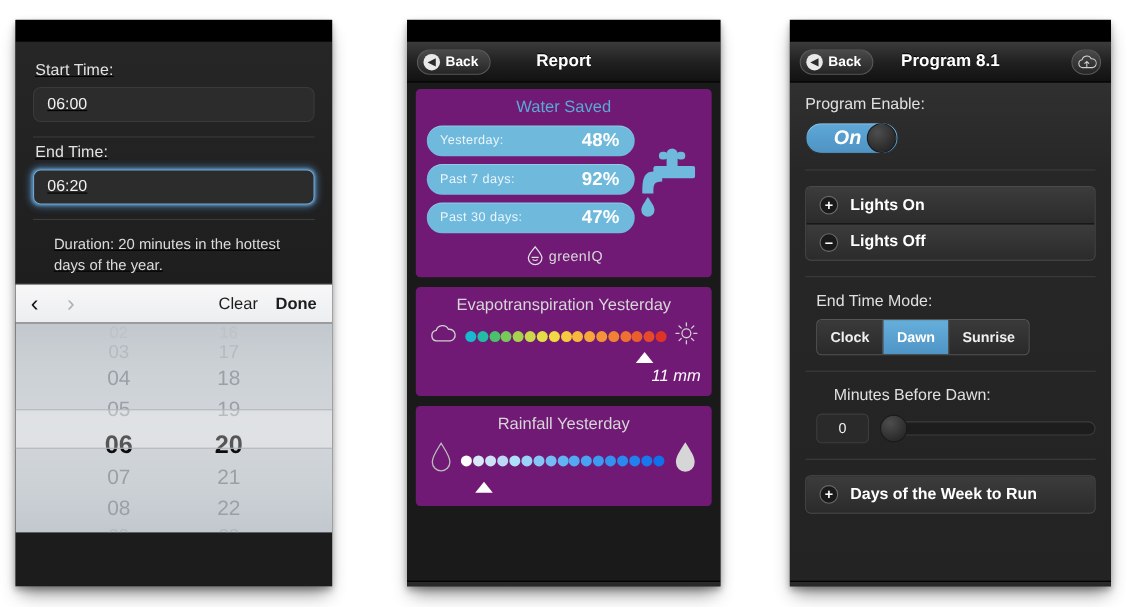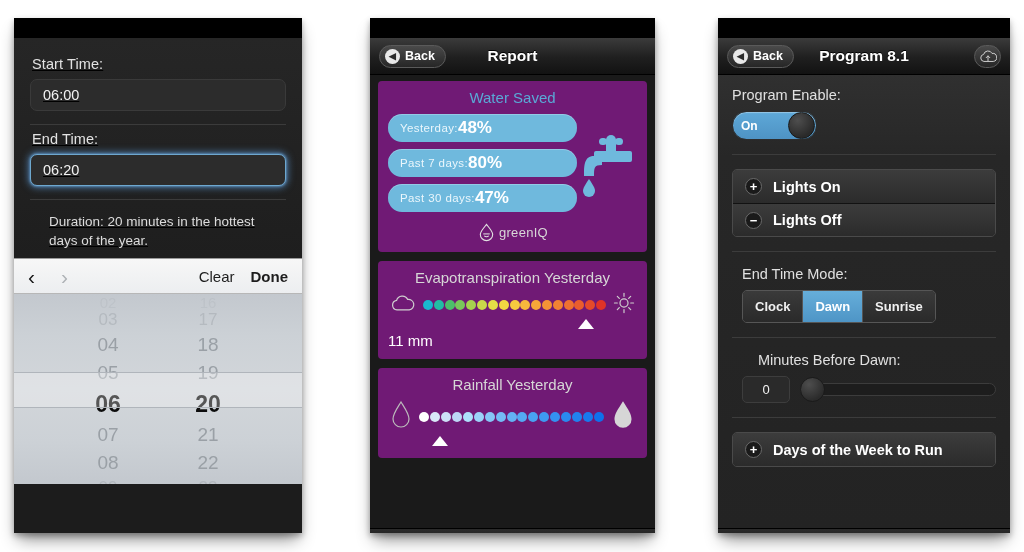--- a/index.html
+++ b/index.html
@@ -116,41 +116,41 @@
     background: #701a75; border-radius: 4px;
     margin-bottom: 9px; padding: 8px 10px 10px 10px;
   }
   .card-title-blue { color: #5aa9d6; font-size: 15px; text-align: center; margin-bottom: 8px; }
   .card-title-grey { color: #d6d6d6; font-size: 15px; text-align: center; margin-bottom: 6px; }
 
   .ws-row { display: flex; align-items: center; }
   .ws-pills { flex: 1; }
   .pill {
     background: #6fb9dd; border-radius: 14px; height: 28px;
-    display: flex; align-items: center; 
+    display: flex; align-items: center; justify-content: space-between;
     padding: 0 14px 0 12px; margin-bottom: 7px;
     box-shadow: inset 0 1px 0 rgba(255,255,255,.25);
   }
   .pill-label { color: #eaf6fc; font-size: 11.5px; letter-spacing: .4px; }
   .pill-value { color: #ffffff; font-size: 17px; font-weight: bold; }
   .faucet { width: 60px; display: flex; justify-content: center; padding-bottom: 4px; }
 
   .logo-row { display: flex; align-items: center; justify-content: center; gap: 3px; margin-top: 4px; }
   .logo-text { color: #d8d8d8; font-size: 13px; letter-spacing: .3px; }
 
   .scale-row { display: flex; align-items: center; gap: 7px; padding: 0 2px; }
   .dots { flex: 1; display: flex; justify-content: space-between; align-items: center; }
   .dot { width: 10px; height: 10px; border-radius: 50%; }
   .marker-row { position: relative; height: 13px; }
   .tri {
     position: absolute; width: 0; height: 0;
     border-left: 8px solid transparent; border-right: 8px solid transparent;
     border-bottom: 10px solid #fff; top: 1px;
   }
-  .scale-value { color: #ffffff; font-size: 15px; text-align: left; margin-top: 1px; }
+  .scale-value { color: #ffffff; font-size: 15px; text-align: right; margin-top: 1px; font-style: italic; }
 
   .footer {
     height: 25px; background: linear-gradient(180deg,#2b2b2b,#101010);
     border-top: 1px solid #000;
     display: flex; align-items: center; justify-content: center;
     color: #e6e6e6; font-size: 10px; font-weight: bold;
   }
 
   
   #panel3 { left: 718px; top: 18px; width: 292px; height: 515px; background:#141414; }
@@ -160,21 +160,21 @@
     padding: 12px 14px 0 14px;
   }
   .p3-label { color: #e0e0e0; font-size: 14.5px; margin-bottom: 8px; }
   .toggle {
     width: 85px; height: 29px; border-radius: 15px;
     background: linear-gradient(180deg,#5ea8d8,#4e93c4);
     border: 1px solid #2d2d2d;
     display: flex; align-items: center; position: relative;
     box-shadow: inset 0 1px 1px rgba(255,255,255,.35);
   }
-  .toggle-text { color: #fff; font-size: 12px; font-weight: bold; padding-left: 8px; }
+  .toggle-text { color: #fff; font-size: 18px; font-weight: bold; padding-left: 25px; font-style: italic; }
   .knob {
     position: absolute; right: 1px; top: 0px;
     width: 27px; height: 27px; border-radius: 50%;
     background: radial-gradient(circle at 35% 30%, #4e4e4e, #2a2a2a 70%);
     border: 1px solid #181818;
   }
   .thin-div { height: 1px; background: #3c3c3c; margin: 14px 0; }
 
   .group {
     border: 1px solid #4a4a4a; border-radius: 5px; overflow: hidden;
@@ -297,21 +297,21 @@
       <div class="card">
         <div class="card-title-blue">Water Saved</div>
         <div class="ws-row">
           <div class="ws-pills">
             <div class="pill">
               <span class="pill-label">Yesterday:</span>
               <span class="pill-value">48%</span>
             </div>
             <div class="pill">
               <span class="pill-label">Past  7  days:</span>
-              <span class="pill-value">80%</span>
+              <span class="pill-value">92%</span>
             </div>
             <div class="pill">
               <span class="pill-label">Past 30 days:</span>
               <span class="pill-value">47%</span>
             </div>
           </div>
           <div class="faucet">
             <svg width="50" height="66" viewBox="0 0 50 66">
               <g fill="#6fb9dd">
                 <rect x="17" y="6" width="8" height="7" rx="3.5"></rect>

